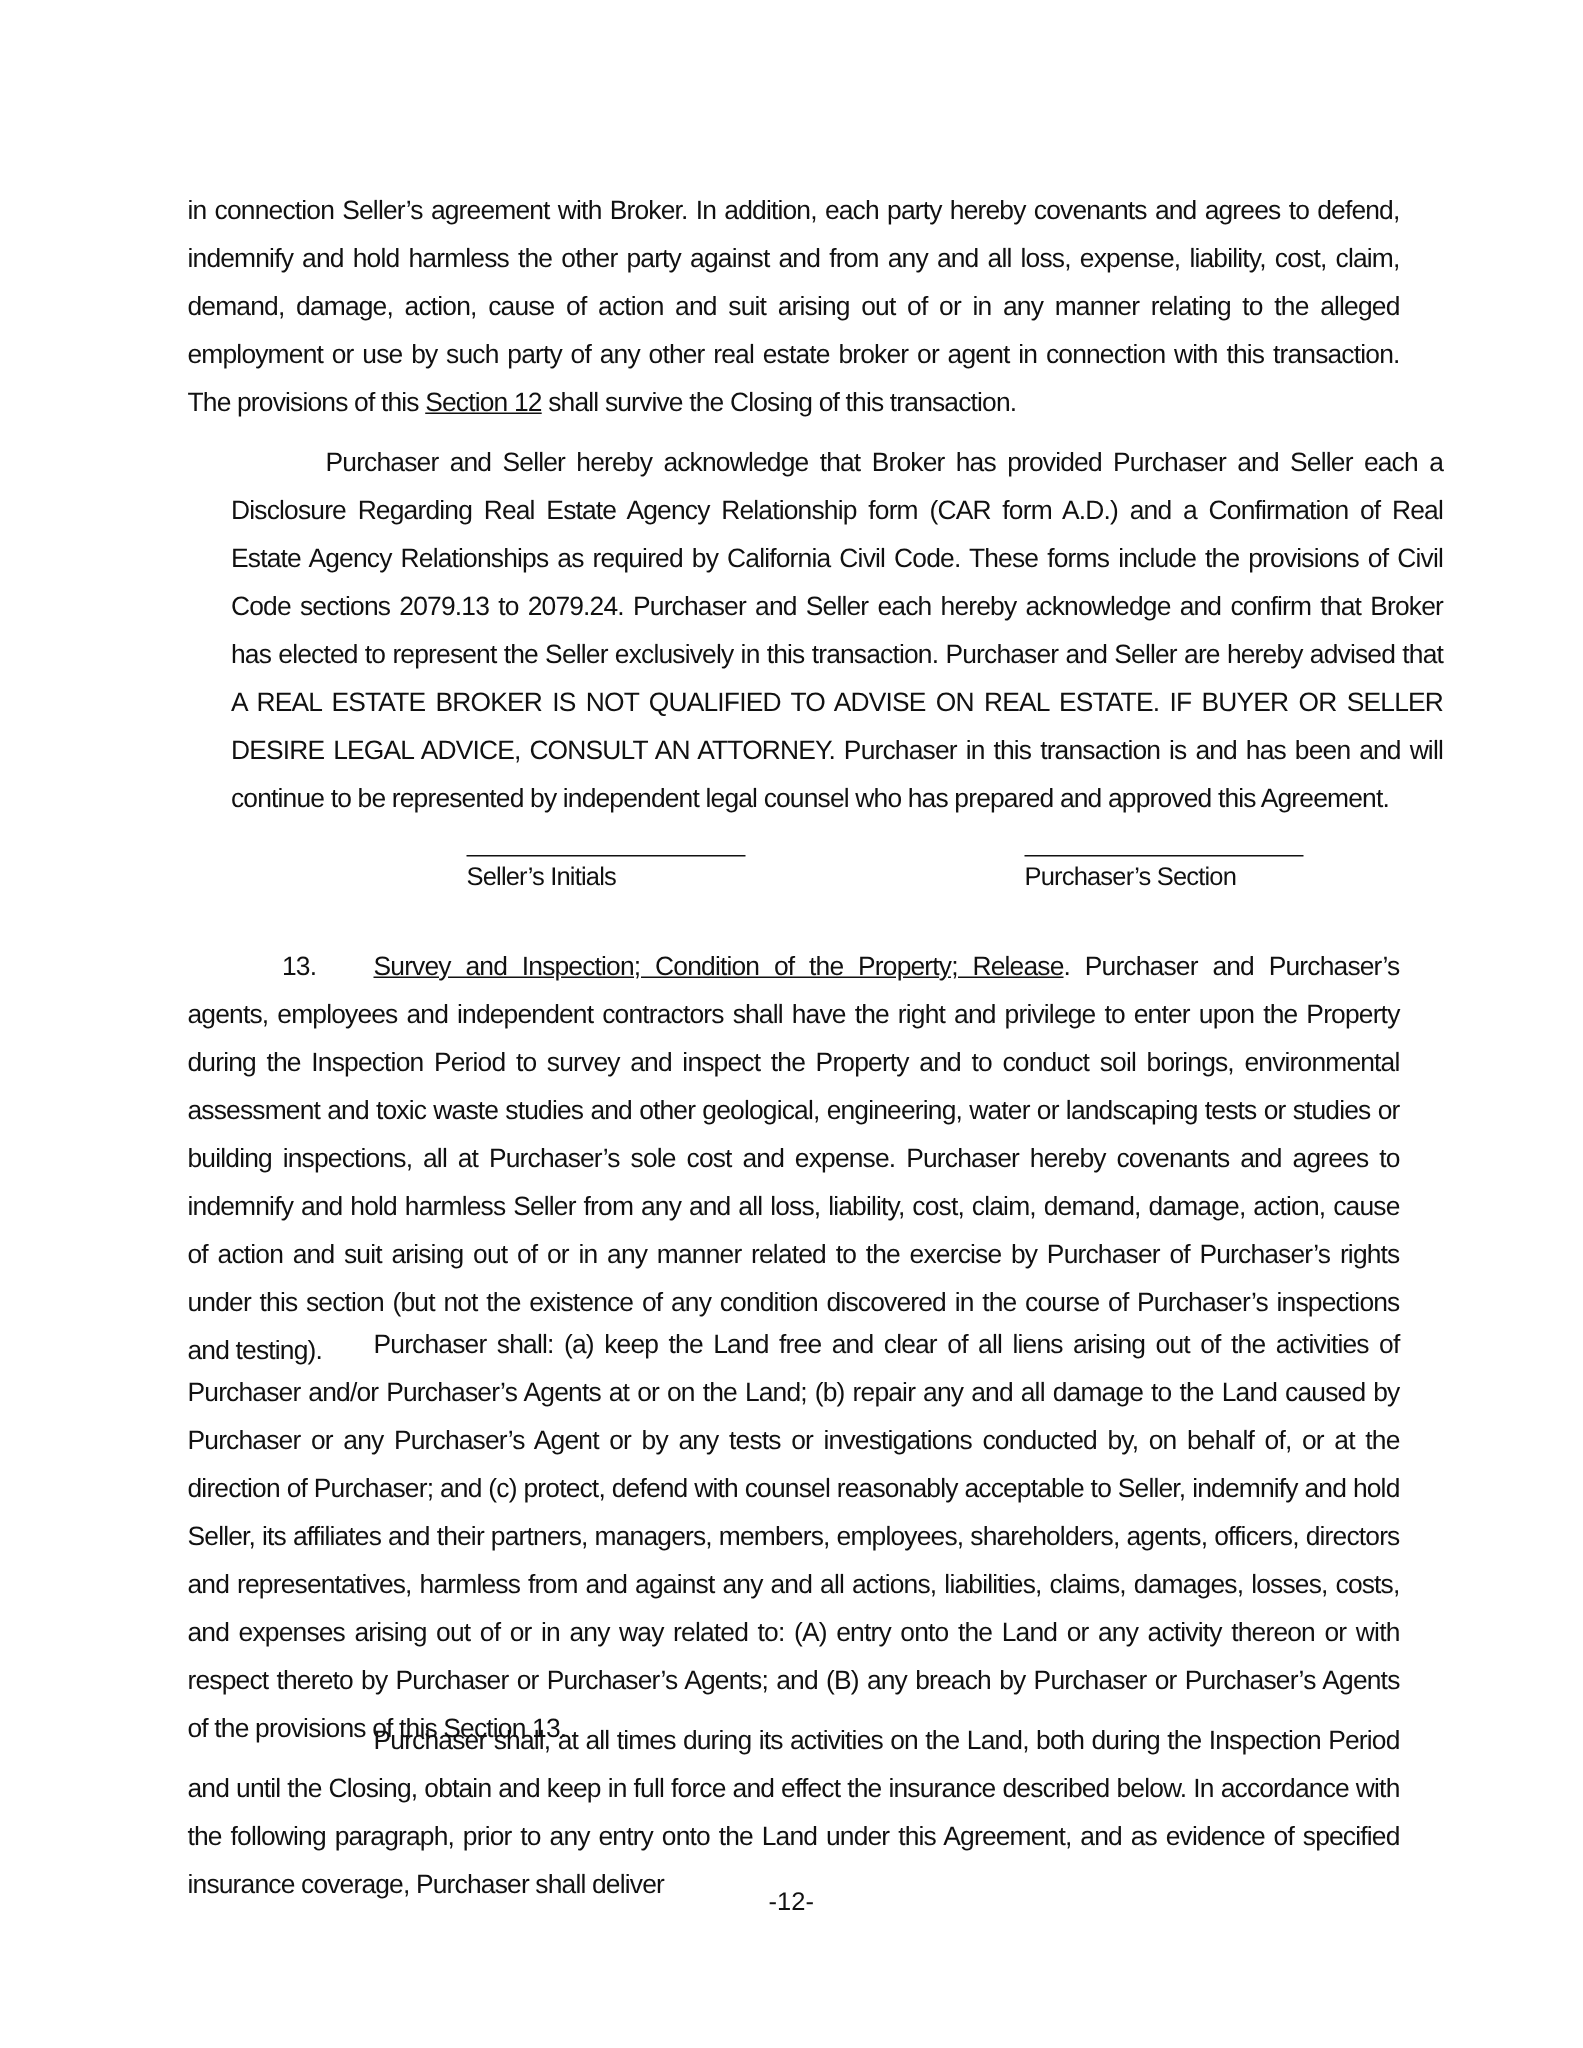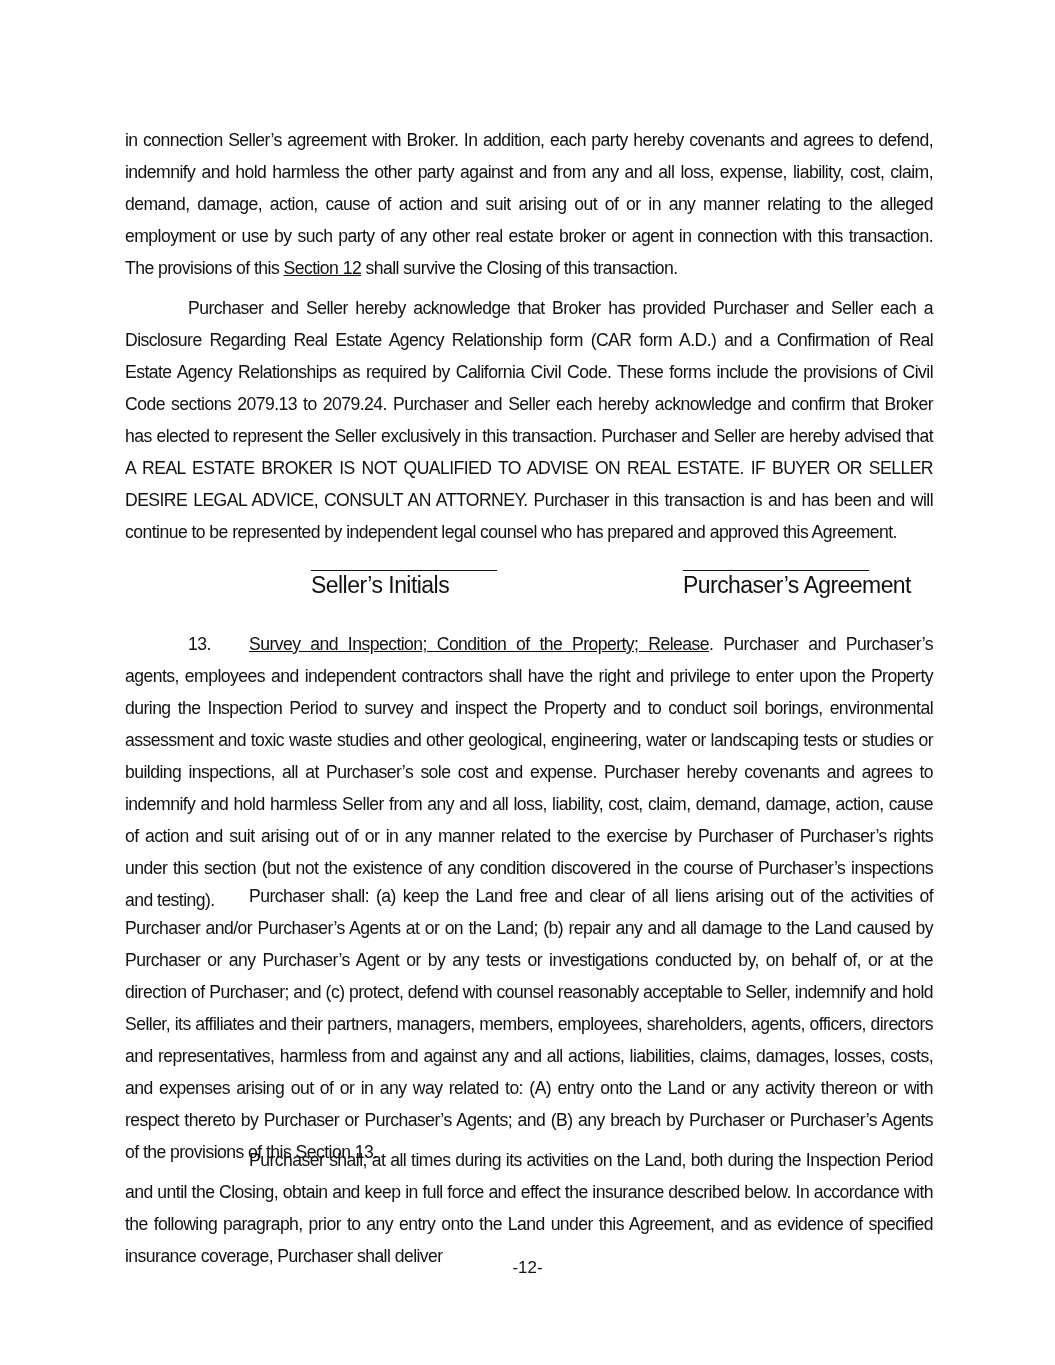--- a/index.html
+++ b/index.html
@@ -23,31 +23,31 @@
     }
     .para {
       font-size: 17.6px;
       line-height: 32px;
       text-align: justify;
       margin: 0;
       letter-spacing: -0.55px;
       word-spacing: 0px;
       font-stretch: condensed;
     }
-    .indent1 { text-indent: 63px; }
+    .indent1 { text-indent: 63px; margin-left: 29px; }
     .indent2 { text-indent: 124px; }
     .u { text-decoration: underline; }
     .sec-num {
       display: inline-block;
       width: 61px;
     }
     .initials {
       position: absolute;
       top: 570px;
-      font-size: 23px;
+      font-size: 17px;
       letter-spacing: -0.55px;
     }
     .initials .line {
       height: 0;
       border-top: 1.2px solid #111;
       width: 186px;
     }
     .initials .lbl {
       margin-top: 3px;
       line-height: 22px;
@@ -78,16 +78,16 @@
   <p class="para indent2" style="position:absolute; top:1020px; left:0; width:808px;">Purchaser shall, at all times during its activities on the Land, both during the Inspection Period and until the Closing, obtain and keep in full force and effect the insurance described below. In accordance with the following paragraph, prior to any entry onto the Land under this Agreement, and as evidence of specified insurance coverage, Purchaser shall deliver</p>
 </div>
 
 <div class="initials" style="left:311px;">
   <div class="line"></div>
   <div class="lbl">Seller’s Initials</div>
 </div>
 
 <div class="initials" style="left:683px;">
   <div class="line"></div>
-  <div class="lbl">Purchaser’s Agreement</div>
+  <div class="lbl">Purchaser’s Section</div>
 </div>
 
 <div class="page-number">-12-</div>
 
 </body></html>

